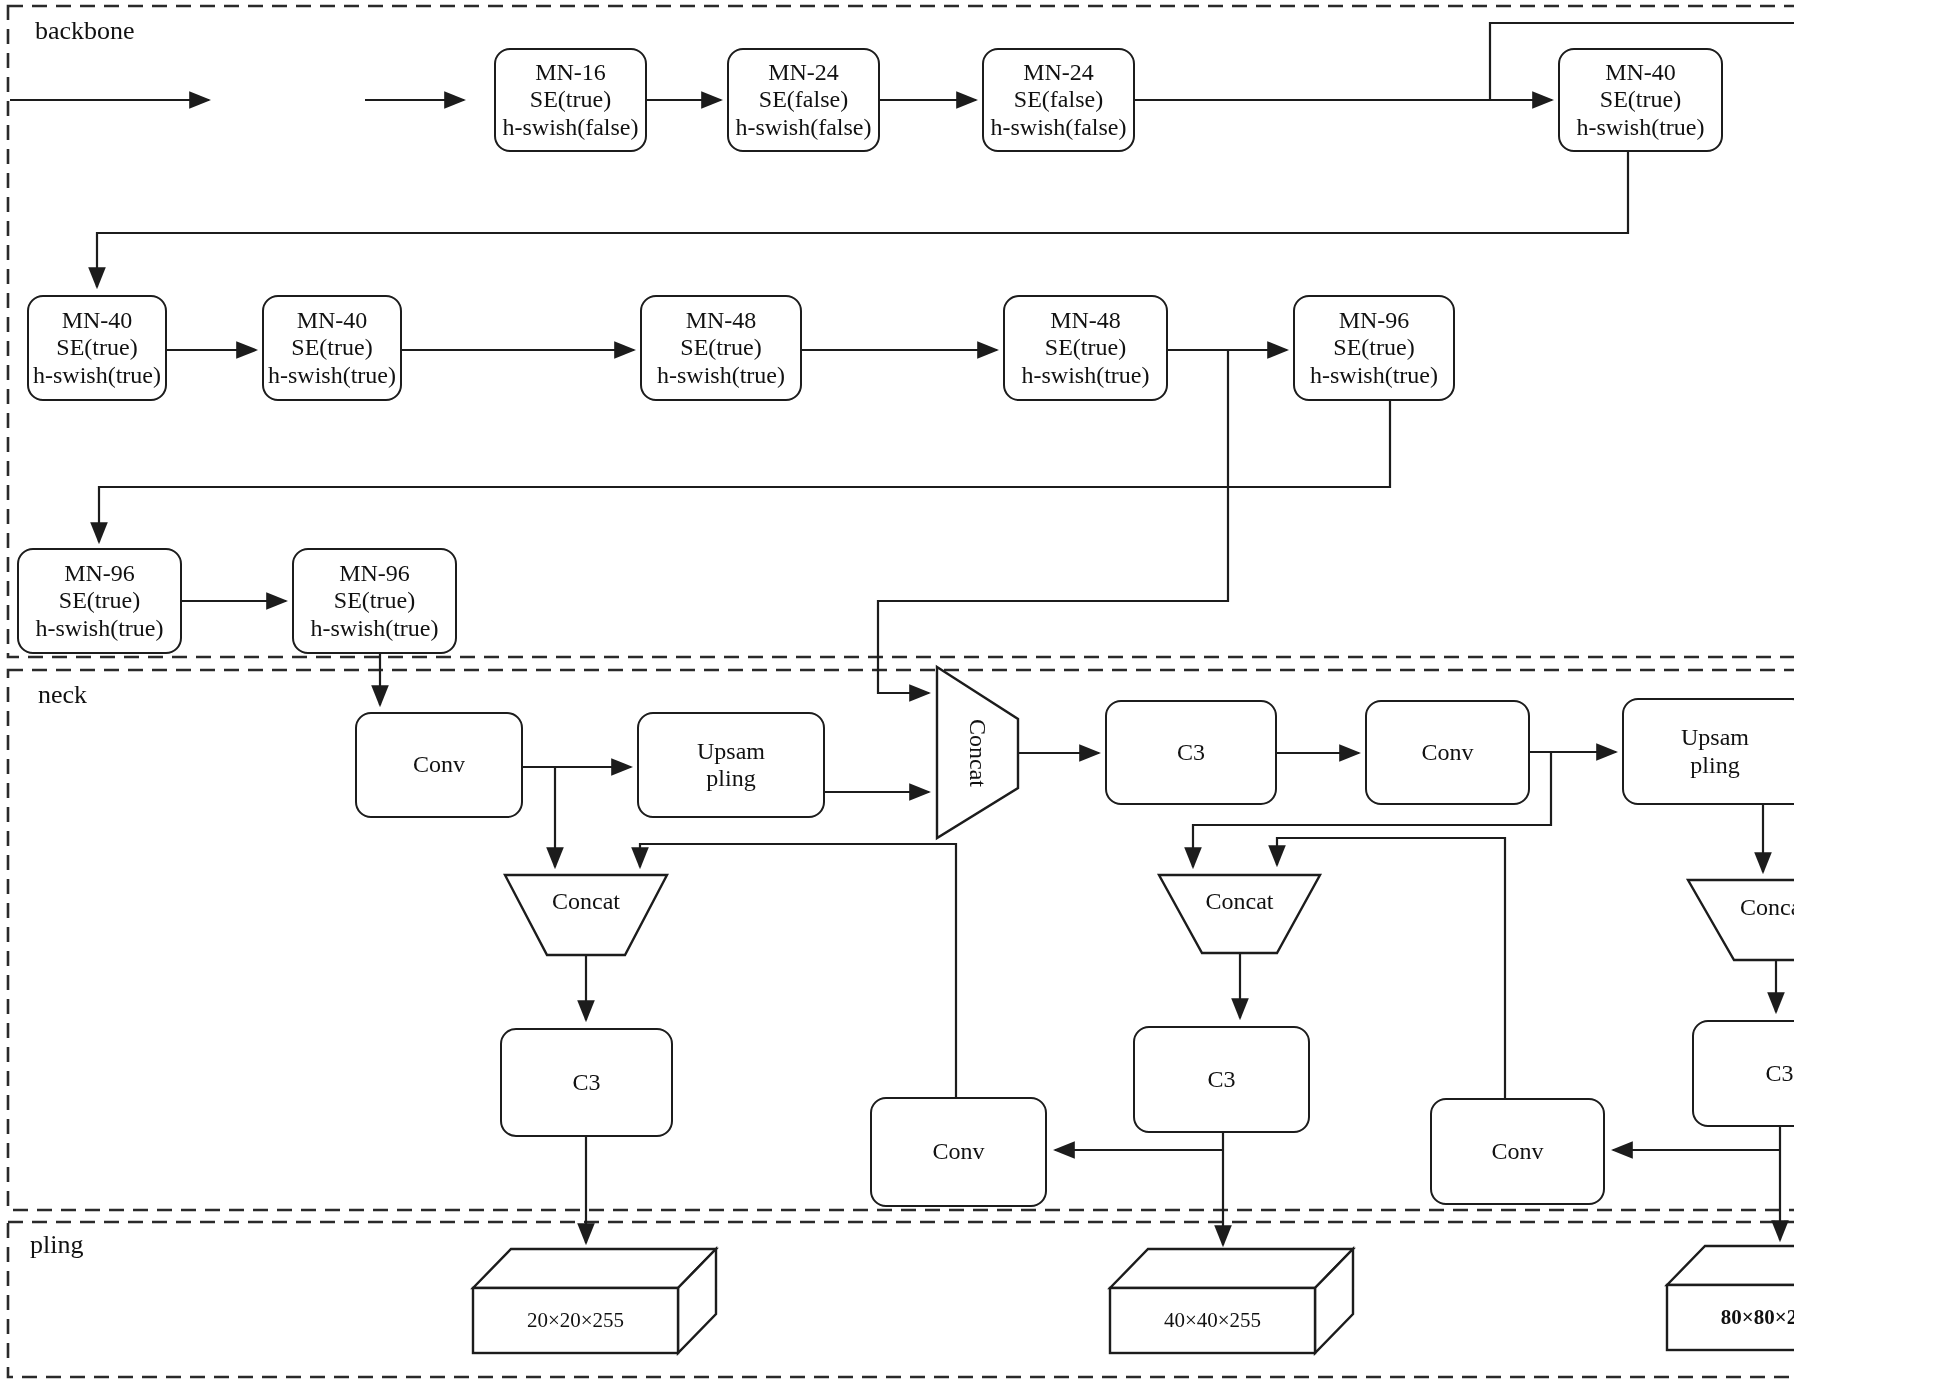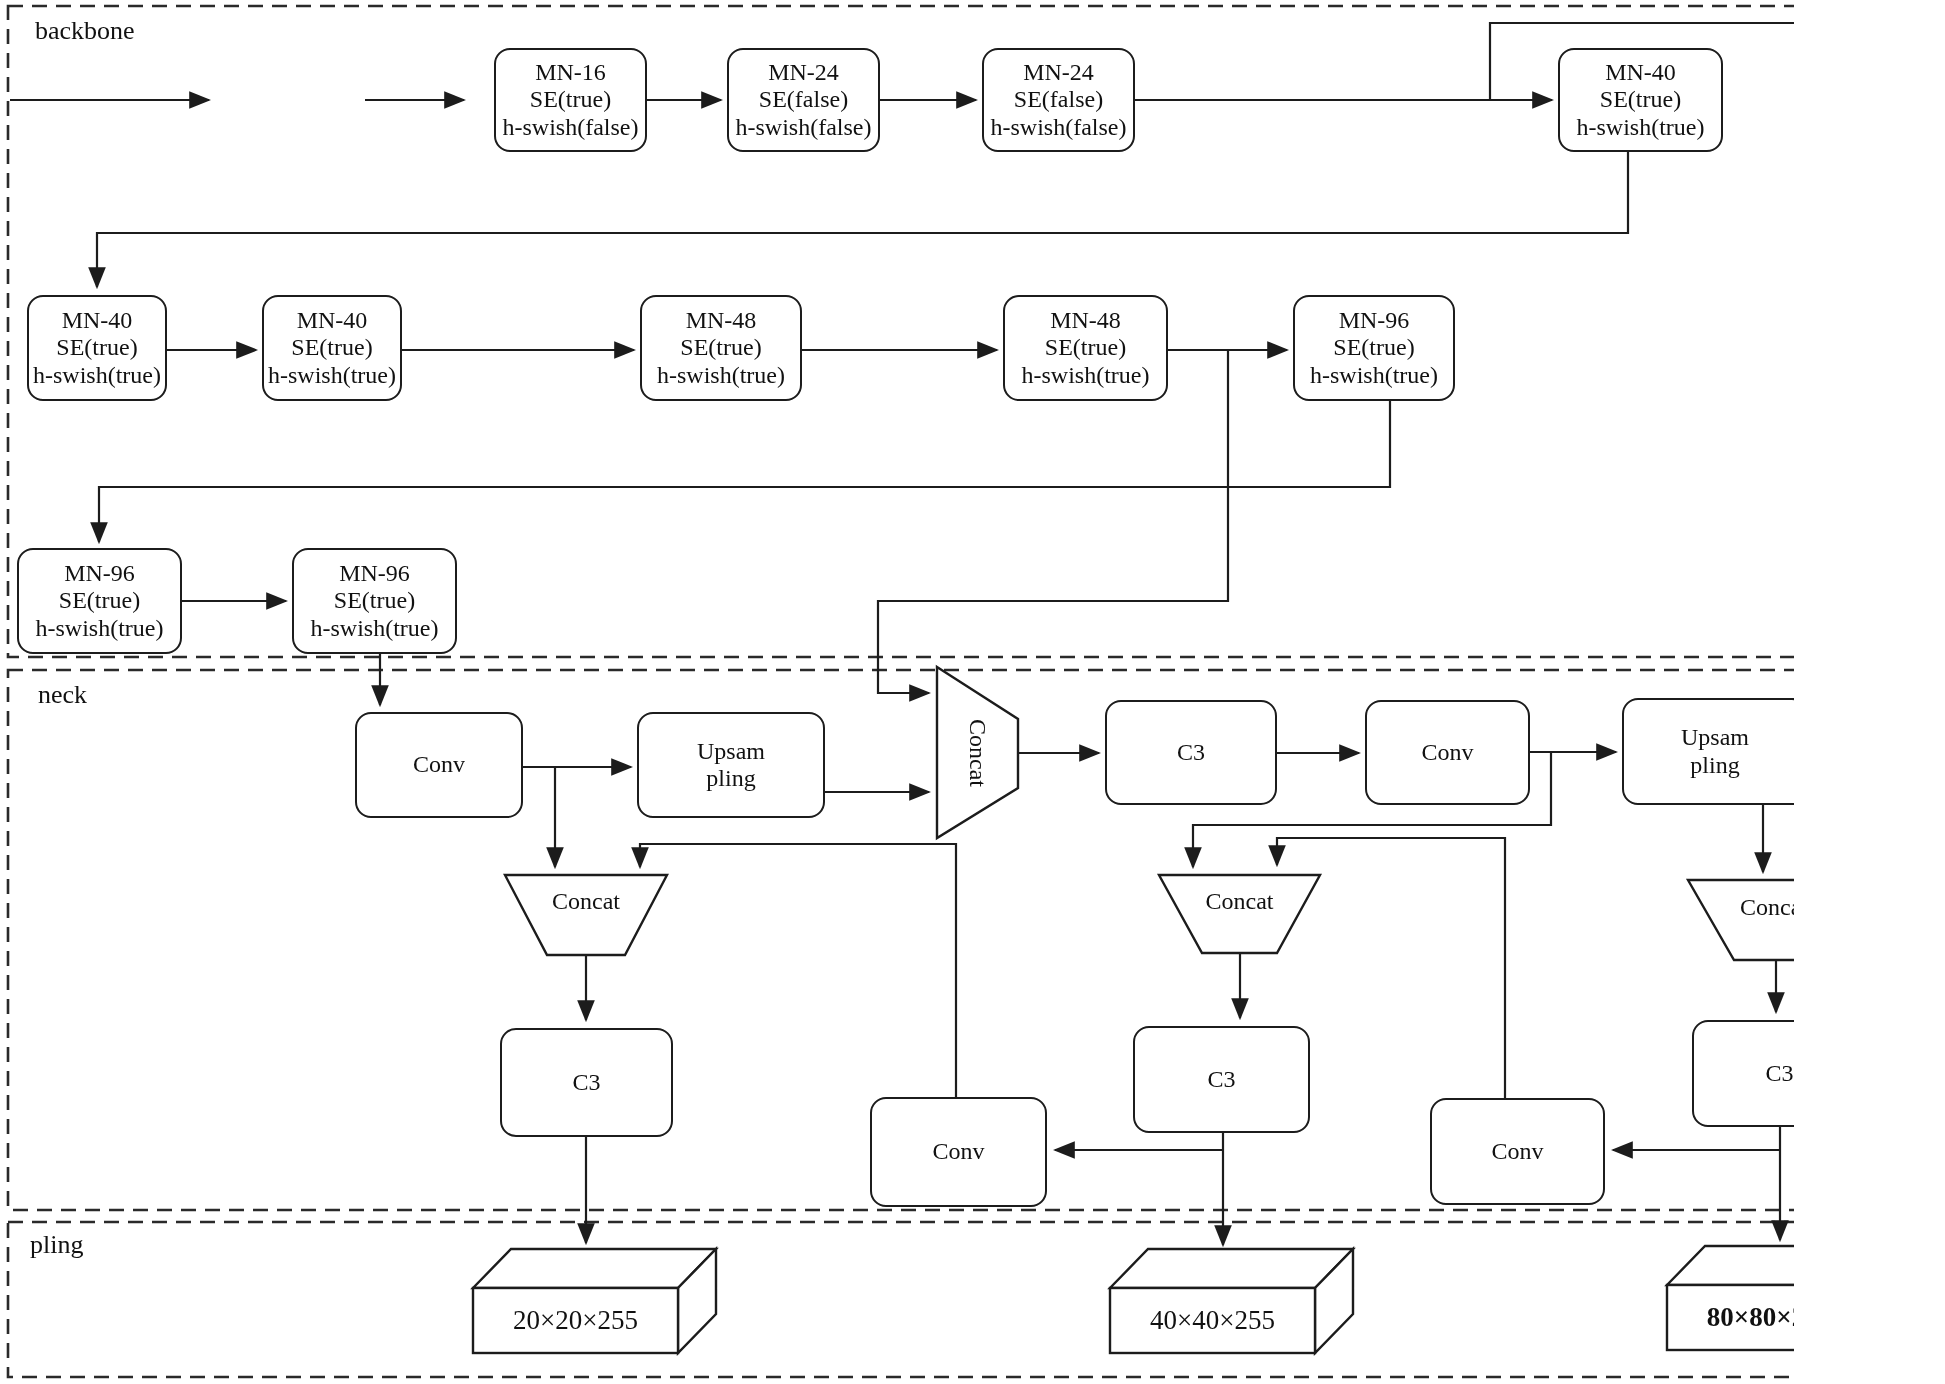--- a/index.html
+++ b/index.html
@@ -9,21 +9,21 @@
   .node{position:absolute;box-sizing:border-box;border:2.5px solid #1c1c1c;border-radius:16px;
         background:#fff;display:flex;flex-direction:column;align-items:center;justify-content:center;
         text-align:center;font-size:24px;line-height:1.14;z-index:3;}
   .node span{display:block;white-space:nowrap;}
   .seclabel{position:absolute;font-size:26px;z-index:4;}
   .traplabel{position:absolute;display:flex;align-items:center;justify-content:center;
              font-size:24px;z-index:4;}
   .rotlabel{position:absolute;left:917px;top:737px;width:121px;height:32px;line-height:32px;
             text-align:center;font-size:24px;transform:rotate(90deg);z-index:4;}
   .headlabel{position:absolute;display:flex;align-items:center;justify-content:center;
-             font-size:27px;z-index:4;}
+             font-size:21px;z-index:4;}
   svg .wire{stroke:#1c1c1c;stroke-width:2.2;fill:none;}
   svg .shape{stroke:#1c1c1c;stroke-width:2.4;fill:#fff;}
   svg .dash{stroke:#2a2a2a;stroke-width:2.6;fill:none;stroke-dasharray:15 9;}
 </style>
 </head>
 <body>
 
 <div class="canvas">
 
   <svg class="layer" viewBox="0 0 1945 1384">

